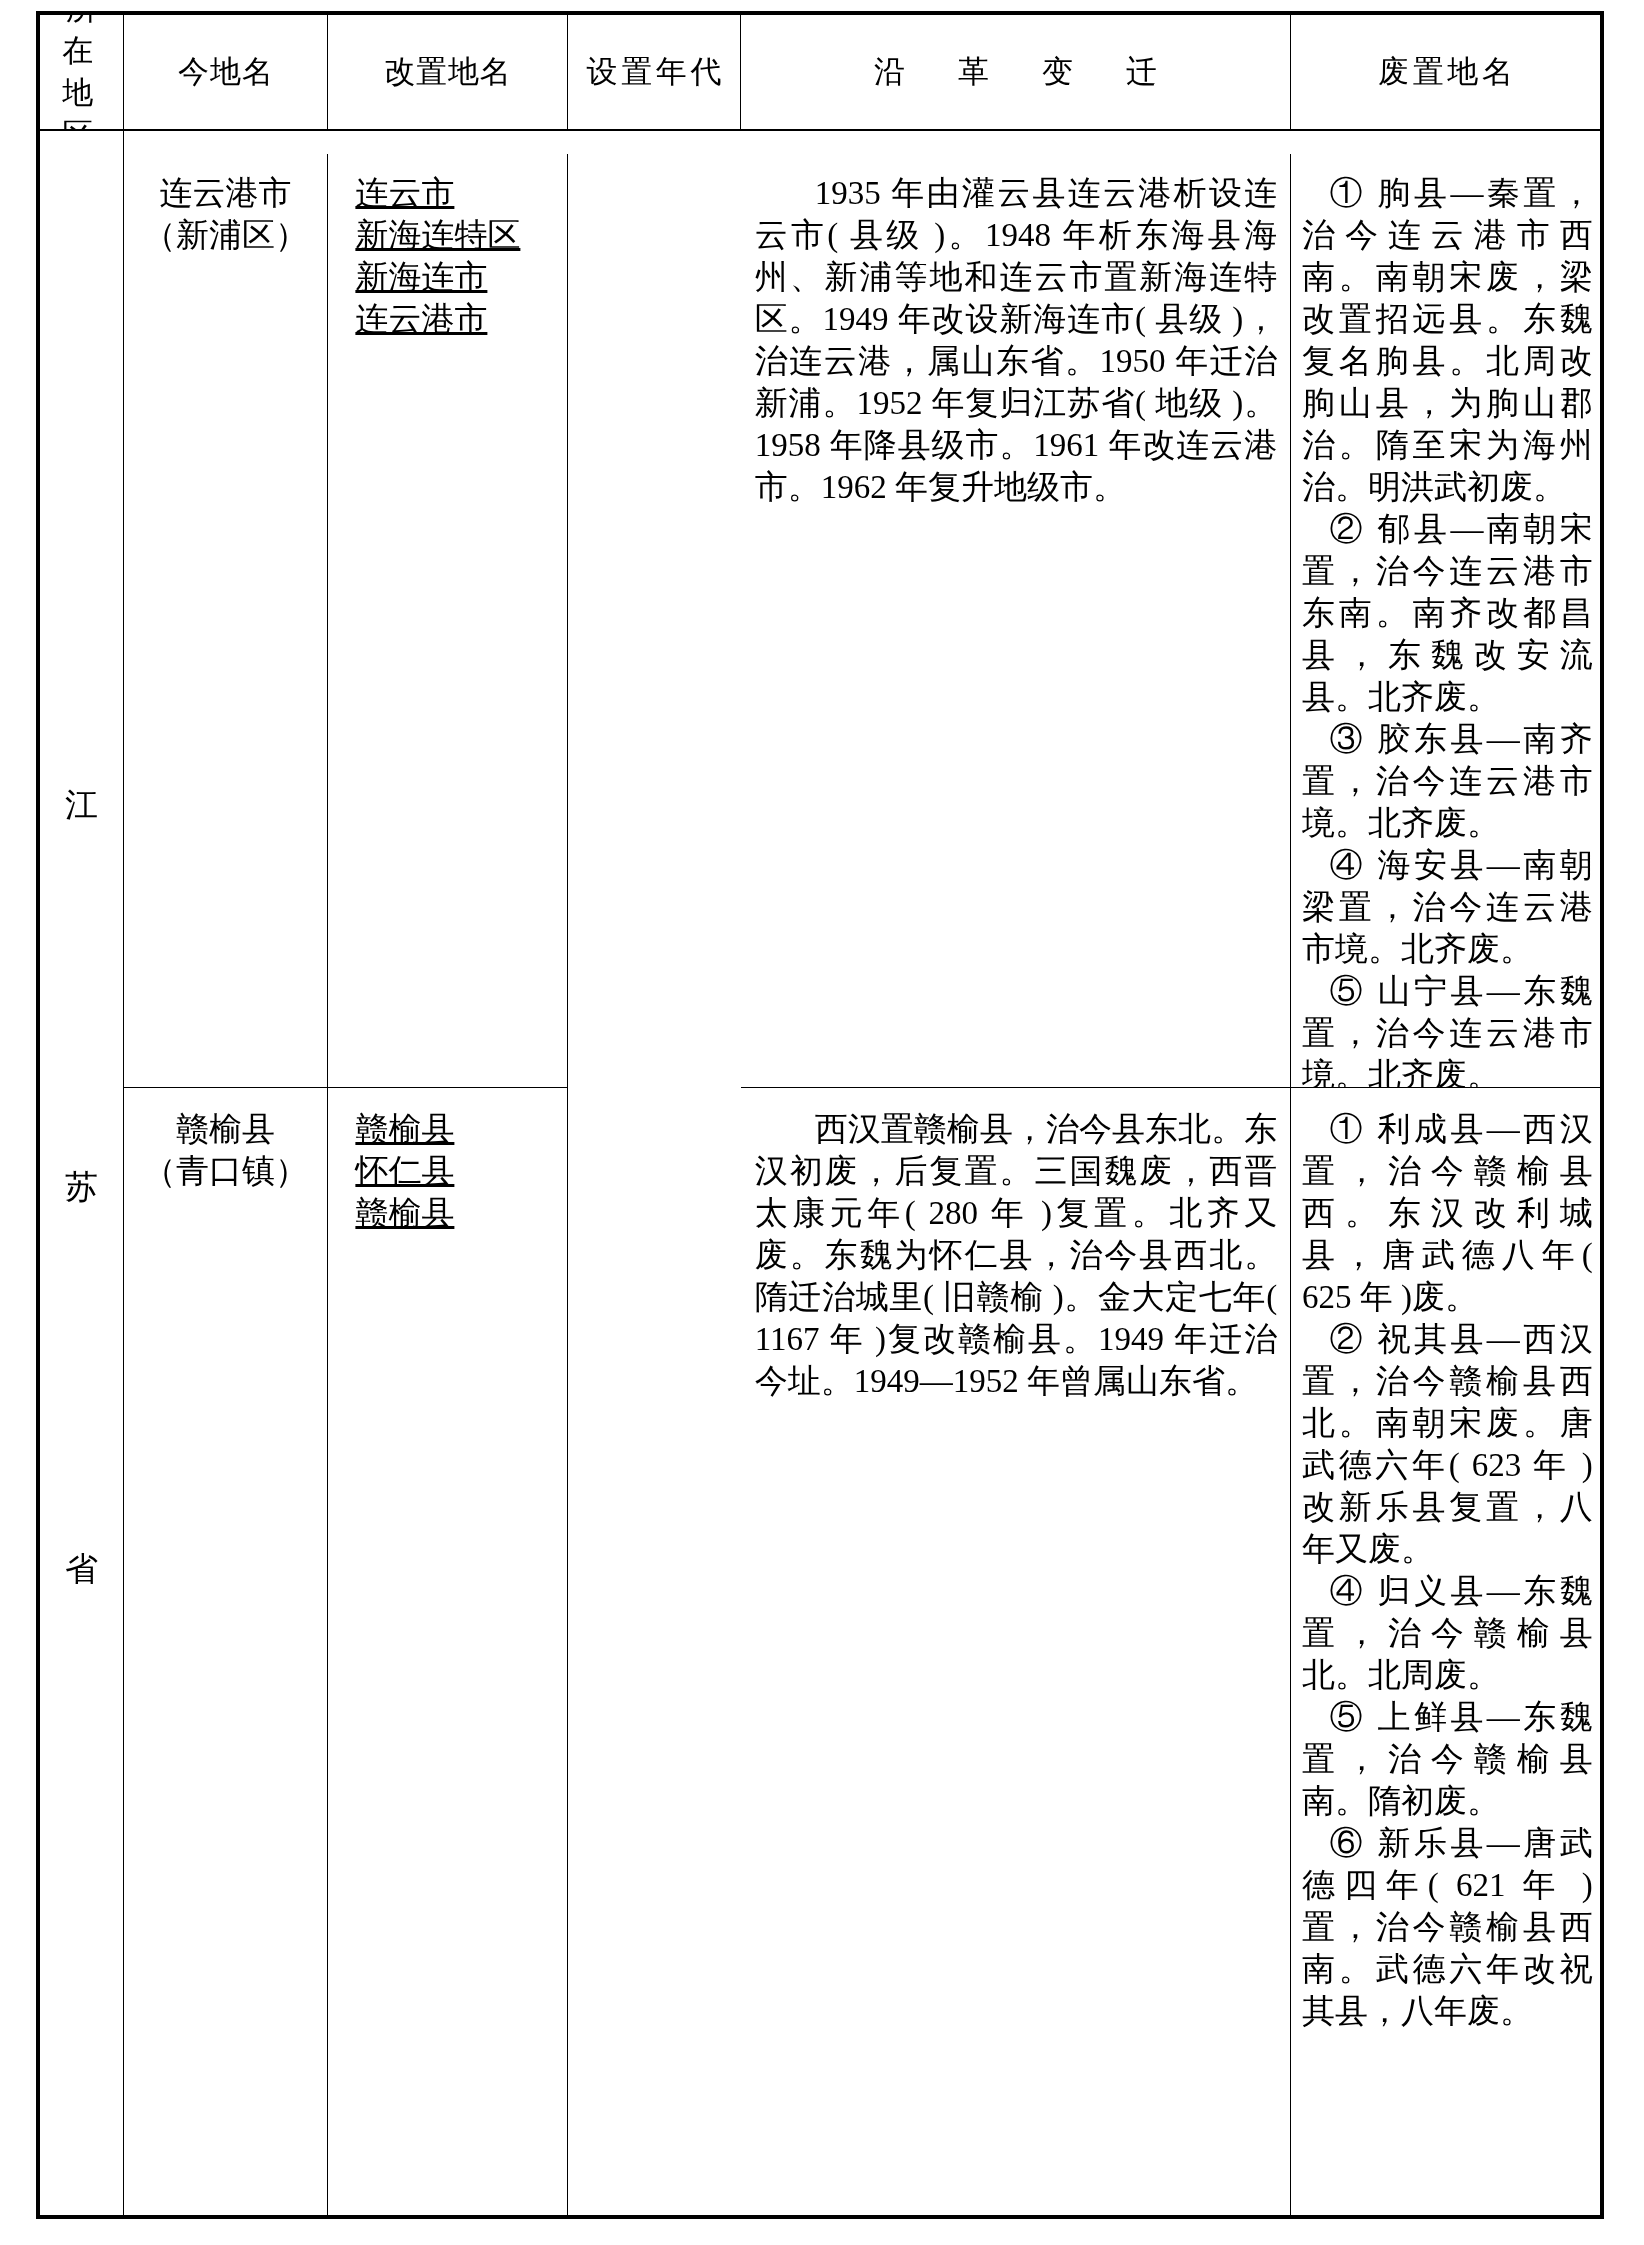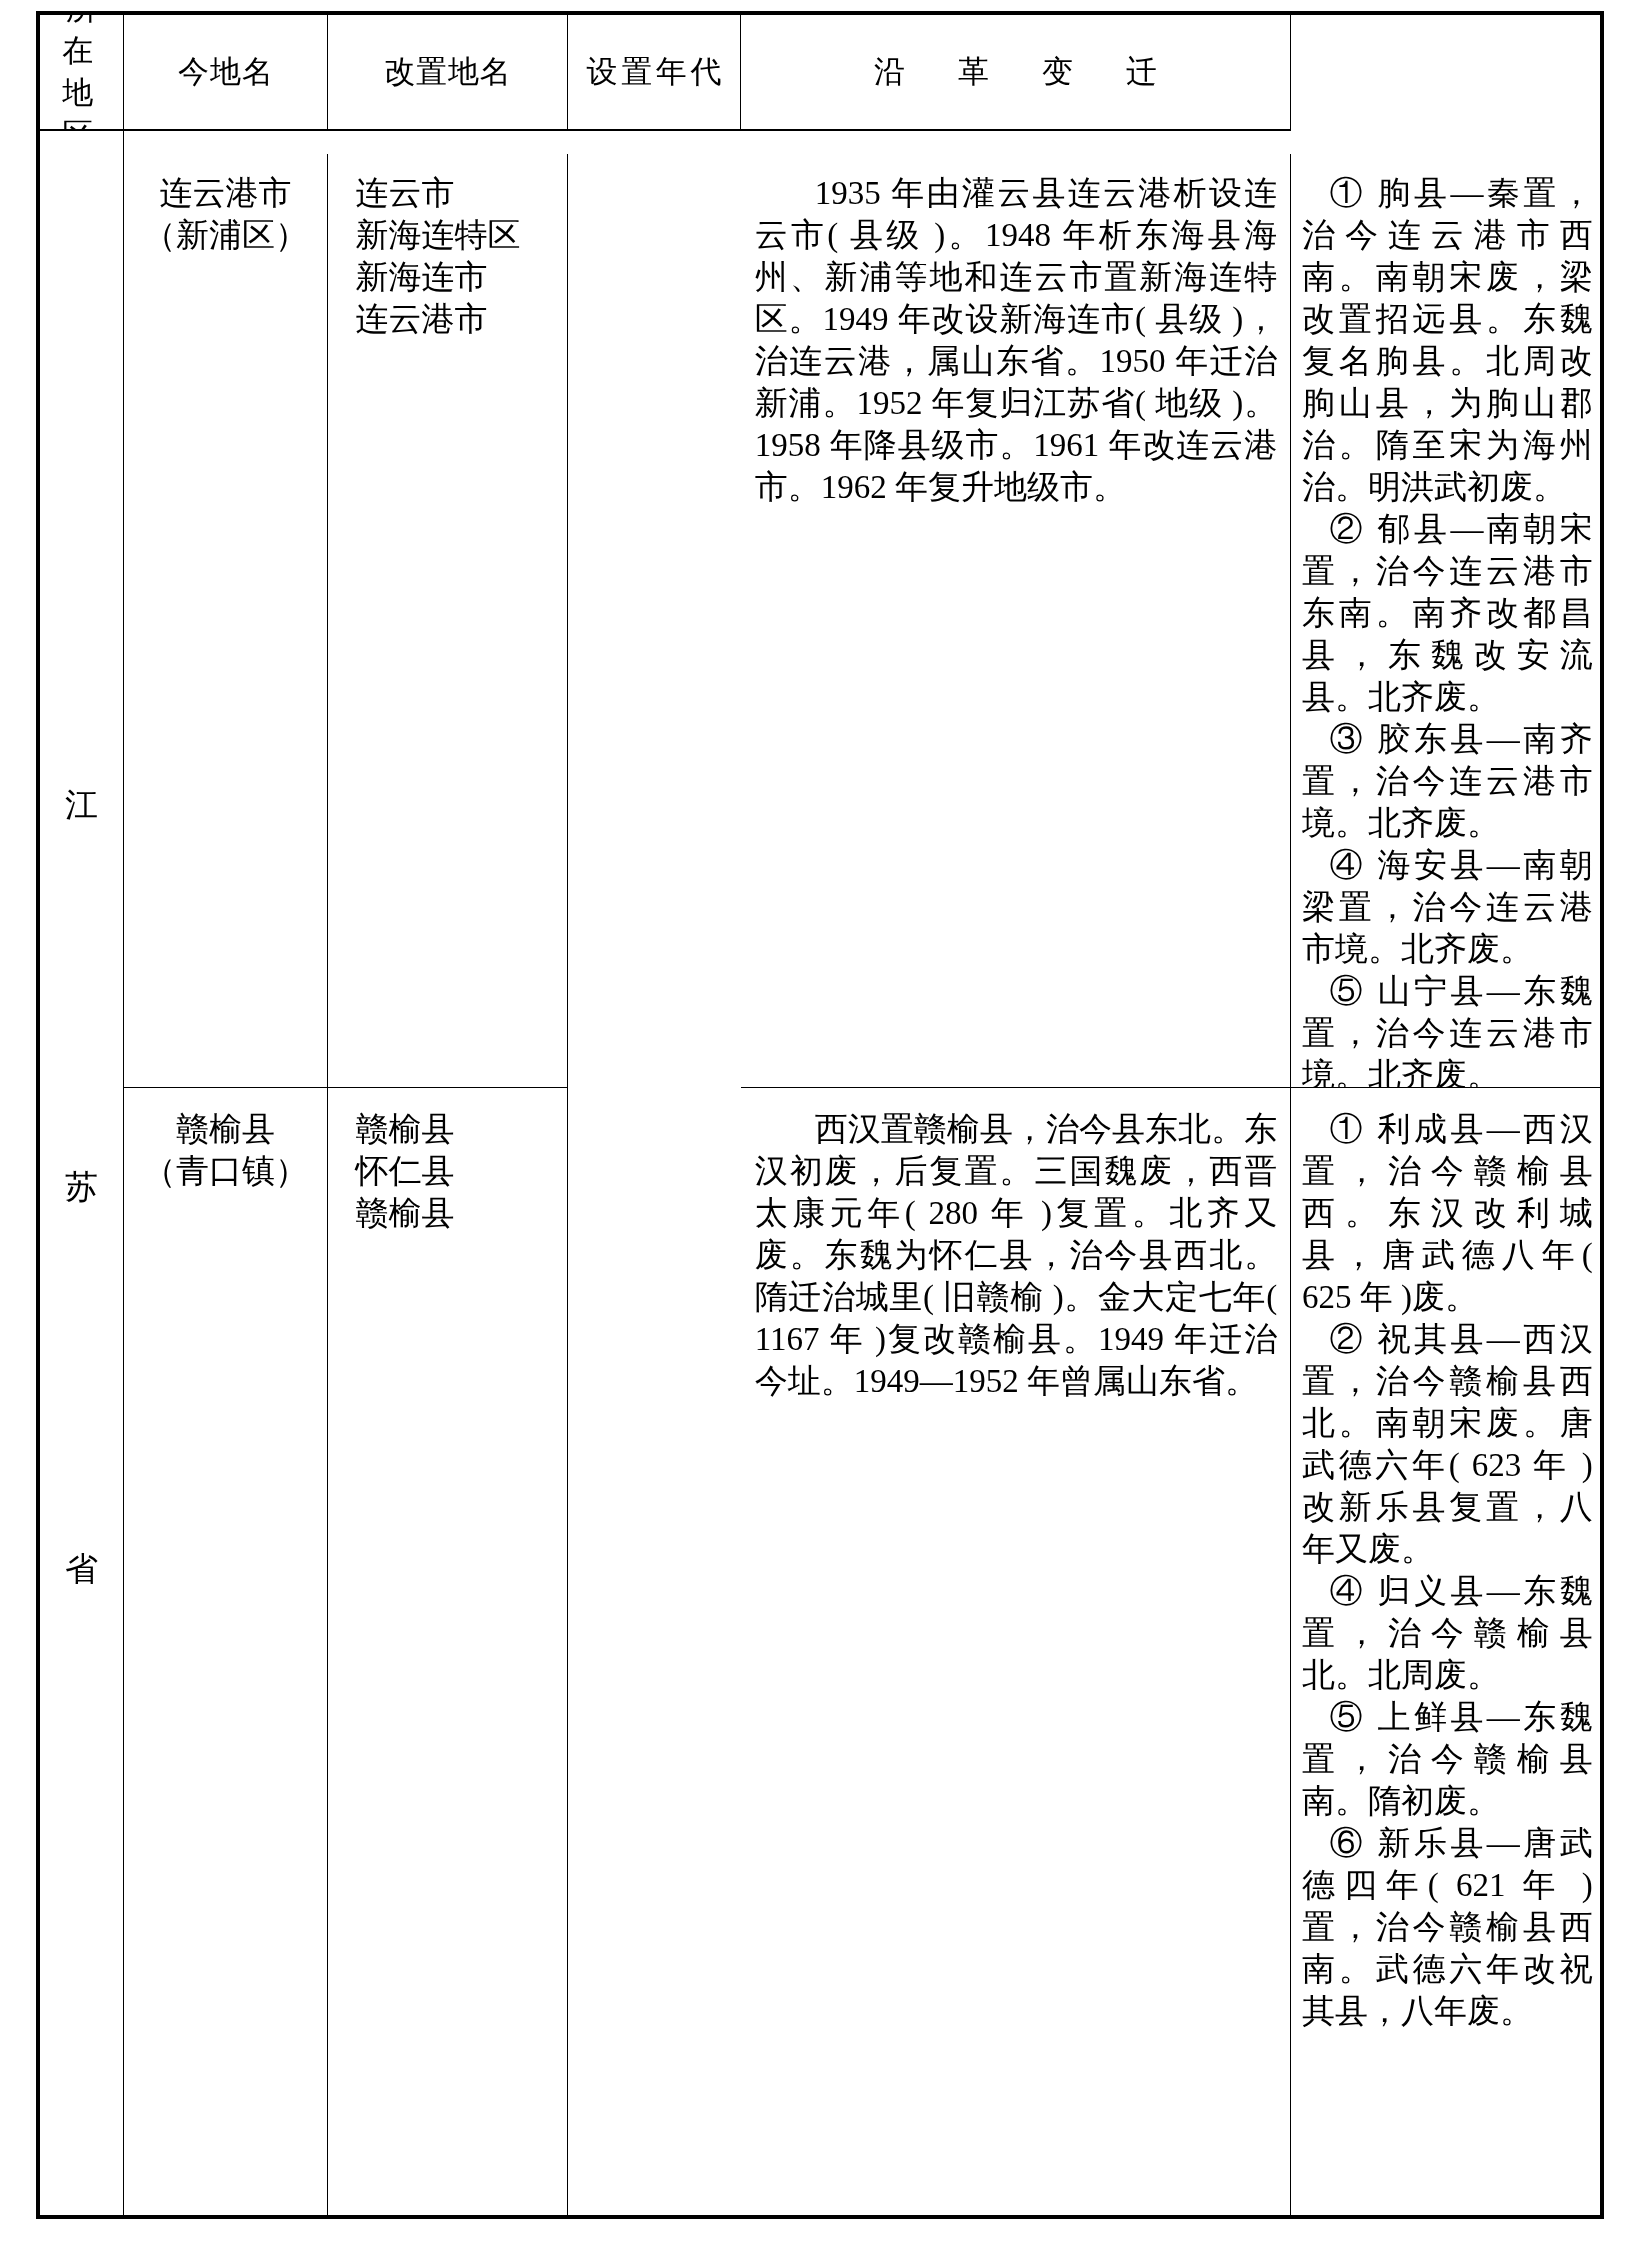--- a/index.html
+++ b/index.html
@@ -35,21 +35,21 @@
   
   .region{
     grid-row:2/4;grid-column:1;
     display:flex;flex-direction:column;align-items:center;justify-content:center;
     gap:340px;padding-top:27.4px;
     font-size:33px;line-height:42px;
   }
   
   .bc{font-size:33px;line-height:42px;}
   .c-today{text-align:center;padding-top:18.3px;}
-  .c-renamed{padding:18.3px 0 0 27.4px;}
+  .c-renamed{padding:18.3px 0 0 27.4px;text-decoration:underline;}
   .c-era{padding:18.3px 0 0 30px;}
   .c-hist{
     padding:18.3px 12.8px 0 13.7px;
     text-align:justify;text-justify:inter-character;
   }
   .c-hist p{margin:0;text-indent:60px;}
   .c-abol{
     padding:18.3px 7.3px 0 11px;
     text-align:justify;text-justify:inter-character;
   }
@@ -69,20 +69,23 @@
       <div class="sp-xs">今地名</div>
     </div>
     <div class="cell hc br hb">
       <div class="sp-xs">改置地名</div>
     </div>
     <div class="cell hc br hb">
       <div class="sp-sm">设置年代</div>
     </div>
     <div class="cell hc br hb">
       <div class="sp-wide">沿革变迁</div>
+    </div>
+    <div class="cell hc hb">
+      <div class="sp-sm">废置地名</div>
     </div>
 
     <div class="cell region br">
       <div>江</div>
       <div>苏</div>
       <div>省</div>
     </div>
 
     <div class="cell bc c-today br rb" style="grid-row:2;grid-column:2;">
       <div>连云港市</div>

